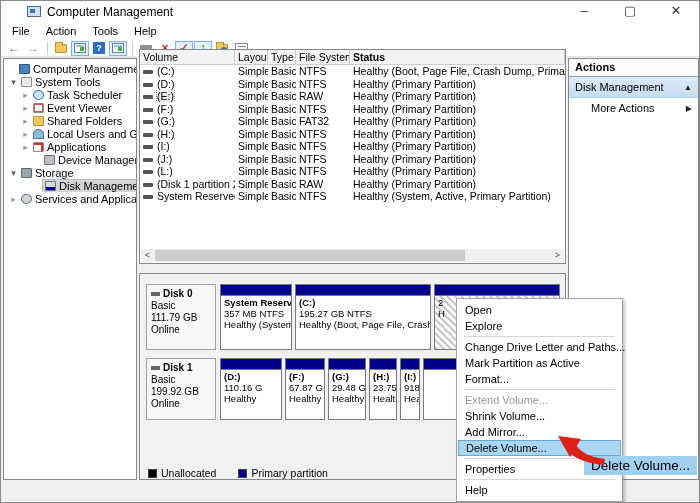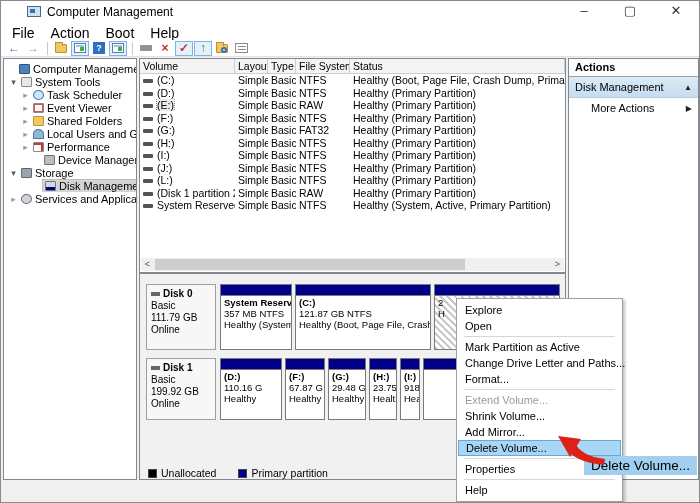--- a/index.html
+++ b/index.html
@@ -12,21 +12,21 @@
   .titlebar { position:absolute; left:0; top:0; width:100%; height:22px; background:#fff; }
   .app-icon { position:absolute; left:26px; top:5px; width:14px; height:11px;
               border:1px solid #4a6a8a; background:#cfe0f0; }
   .app-icon:after { content:""; position:absolute; left:2px; top:2px; width:5px; height:4px; background:#3f6fae; }
   .title-text { position:absolute; left:46px; top:4px; font-size:12px; }
   .win-controls { position:absolute; right:0; top:0; height:22px; display:flex; }
   .win-btn { width:46px; height:22px; text-align:center; line-height:20px; font-size:13px; color:#333; }
 
   
   .menubar { position:absolute; left:0; top:22px; width:100%; height:17px; background:#fff; display:flex; padding-left:3px; }
-  .mb-item { padding:2px 8px; font-size:14px; }
+  .mb-item { padding:2px 8px; font-size:11px; }
 
   
   .toolbar { position:absolute; left:0; top:39px; width:100%; height:17px; background:#fff;
              display:flex; align-items:center; padding-left:4px; border-bottom:1px solid #e2e2e2; }
   .tb-btn { width:18px; height:15px; display:flex; align-items:center; justify-content:center; margin-right:1px; position:relative; }
   .tb-btn.boxed { border:1px solid #7eb4ea; background:#e4f1fb; }
   .tb-sep { width:1px; height:13px; background:#c9c9c9; margin:0 4px; }
   .tb-glyph { font-size:12px; font-weight:bold; line-height:1; }
   .ic-folder { width:12px; height:9px; background:#f2c85c; border:1px solid #b8913a; border-radius:1px; position:relative; }
   .ic-folder:before { content:""; position:absolute; left:-1px; top:-3px; width:6px; height:3px; background:#f2c85c; border:1px solid #b8913a; border-bottom:none; }
@@ -60,21 +60,21 @@
   .ti-event-viewer-icon { background:#fff; border:1px solid #8a8a8a; box-shadow:inset 0 0 0 1px #d9534f; }
   .ti-shared-folders-icon { background:#f2c85c; border:1px solid #b8913a; }
   .ti-users-icon { background:#8fb8d9; border:1px solid #4a7aa5; border-radius:50% 50% 0 0; }
   .ti-performance-icon { background:#fff; border:1px solid #8a8a8a; box-shadow:inset -2px 2px 0 #cc3333; }
   .ti-device-manager-icon { background:#b9bec4; border:1px solid #6f7479; }
   .ti-storage-icon { background:#9aa4ae; border:1px solid #5f666d; }
   .ti-disk-management-icon { background:#d4d9de; border:1px solid #6f7479; box-shadow:inset 0 -3px 0 #00008b; }
   .ti-services-icon { background:#cfd4d9; border:1px solid #6f7479; border-radius:50%; }
 
   
-  #table-pane { left:138px; top:57px; width:427px; height:215px; }
+  #table-pane { left:138px; top:48px; width:427px; height:215px; }
   .lv-header { display:flex; height:15px; background:#f4f4f4; border-bottom:1px solid #cdcdcd; font-size:10.5px; }
   .lv-hcell { padding:1px 3px; border-right:1px solid #cdcdcd; font-weight:normal; overflow:hidden; white-space:nowrap; }
   .lv-row { display:flex; height:12.5px; align-items:center; font-size:10.5px; white-space:nowrap; }
   .lv-cell { padding:0 3px; overflow:hidden; white-space:nowrap; flex:none; }
   .vol-ic { display:inline-block; width:10px; height:4px; background:#555; border-radius:1px;
             margin-right:4px; vertical-align:middle; }
   .vol-name.selected { background:#ececec; outline:1px dotted #8a8a8a; }
 
   
   .h-scroll { position:absolute; left:1px; right:1px; bottom:1px; height:13px; background:#f0f0f0; display:flex; }
@@ -132,21 +132,21 @@
     <div class="win-controls">
       <div class="win-btn">–</div>
       <div class="win-btn">▢</div>
       <div class="win-btn">✕</div>
     </div>
   </div>
 
   <div class="menubar" id="menubar">
       <div class="mb-item">File</div>
       <div class="mb-item">Action</div>
-      <div class="mb-item">Boot</div>
+      <div class="mb-item">Tools</div>
       <div class="mb-item">Help</div>
     </div>
 
   <div class="toolbar" id="toolbar">
       <div class="tb-btn">
         <span class="tb-glyph" style="color: rgb(60, 120, 180);">←</span>
       </div>
       <div class="tb-btn">
         <span class="tb-glyph" style="color: rgb(154, 160, 168);">→</span>
       </div>
@@ -232,21 +232,21 @@
         <span class="t-exp collapsed">▸</span>
         <span class="tw">
           <span class="t-ic ti-users-icon"></span>
           <span class="t-label">Local Users and Groups</span>
         </span>
       </div>
       <div class="tree-row" style="padding-left: 16px;">
         <span class="t-exp collapsed">▸</span>
         <span class="tw">
           <span class="t-ic ti-performance-icon"></span>
-          <span class="t-label">Performance</span>
+          <span class="t-label">Applications</span>
         </span>
       </div>
       <div class="tree-row" style="padding-left: 27px;">
         <span class="t-exp"></span>
         <span class="tw">
           <span class="t-ic ti-device-manager-icon"></span>
           <span class="t-label">Device Manager</span>
         </span>
       </div>
       <div class="tree-row" style="padding-left: 4px;">
@@ -271,21 +271,21 @@
         </span>
       </div>
     </div>
 
   <div class="pane" id="table-pane">
     <div class="lv-header" id="lv-header">
         <div class="lv-hcell" style="width: 95px;">Volume</div>
         <div class="lv-hcell" style="width: 33px;">Layout</div>
         <div class="lv-hcell" style="width: 28px;">Type</div>
         <div class="lv-hcell" style="width: 54px;">File System</div>
-        <div class="lv-hcell" style="width: 215px;">Status</div>
+        <div class="lv-hcell" style="width: 215px; font-weight: bold;">Status</div>
       </div>
     <div id="lv-body">
         <div class="lv-row">
           <div class="lv-cell" style="width: 95px;"><span class="vol-ic"></span><span class="vol-name">(C:)</span></div>
           <div class="lv-cell" style="width: 33px;">Simple</div>
           <div class="lv-cell" style="width: 28px;">Basic</div>
           <div class="lv-cell" style="width: 54px;">NTFS</div>
           <div class="lv-cell" style="width: 215px;">Healthy (Boot, Page File, Crash Dump, Primary Partition)</div>
         </div>
         <div class="lv-row">
@@ -395,21 +395,21 @@
                 <div class="p2">357 MB NTFS</div>
                 <div class="p3">Healthy (System,</div>
               </div>
             </div>
           </div>
           <div class="part" style="width: 136px;">
             <div class="part-top"></div>
             <div class="part-body-wrap">
               <div class="part-body">
                 <div class="p1">(C:)</div>
-                <div class="p2">121.87 GB NTFS</div>
+                <div class="p2">195.27 GB NTFS</div>
                 <div class="p3">Healthy (Boot, Page File, Crash Du</div>
               </div>
             </div>
           </div>
           <div class="part sel" style="width: 126px;">
             <div class="part-top"></div>
             <div class="part-body-wrap">
               <div class="part-body">
                 <div class="p1"></div>
                 <div class="p2">2</div>
@@ -499,25 +499,25 @@
     </div>
     <div class="act-more">
       <span>More Actions</span>
       <span class="act-arrow">▶</span>
     </div>
   </div>
 
   <div class="bottom-strip"></div>
 
   <div id="context-menu">
+      <div class="menu-item">Open</div>
       <div class="menu-item">Explore</div>
-      <div class="menu-item">Open</div>
       <div class="menu-sep"></div>
+      <div class="menu-item">Change Drive Letter and Paths...</div>
       <div class="menu-item">Mark Partition as Active</div>
-      <div class="menu-item">Change Drive Letter and Paths...</div>
       <div class="menu-item">Format...</div>
       <div class="menu-sep"></div>
       <div class="menu-item disabled">Extend Volume...</div>
       <div class="menu-item">Shrink Volume...</div>
       <div class="menu-item">Add Mirror...</div>
       <div class="menu-item highlight">Delete Volume...</div>
       <div class="menu-sep"></div>
       <div class="menu-item">Properties</div>
       <div class="menu-sep"></div>
       <div class="menu-item">Help</div>

